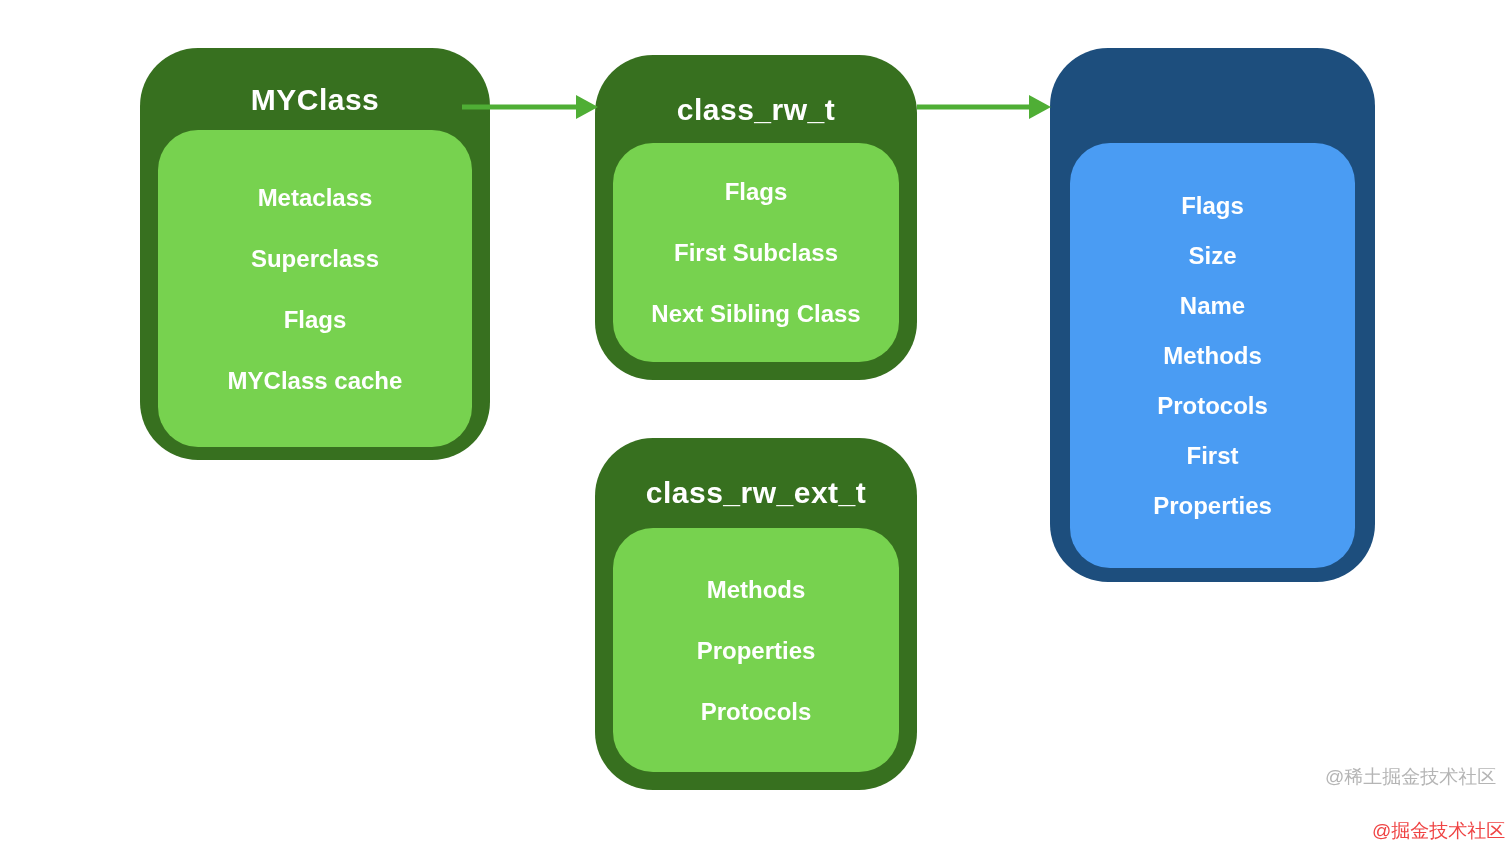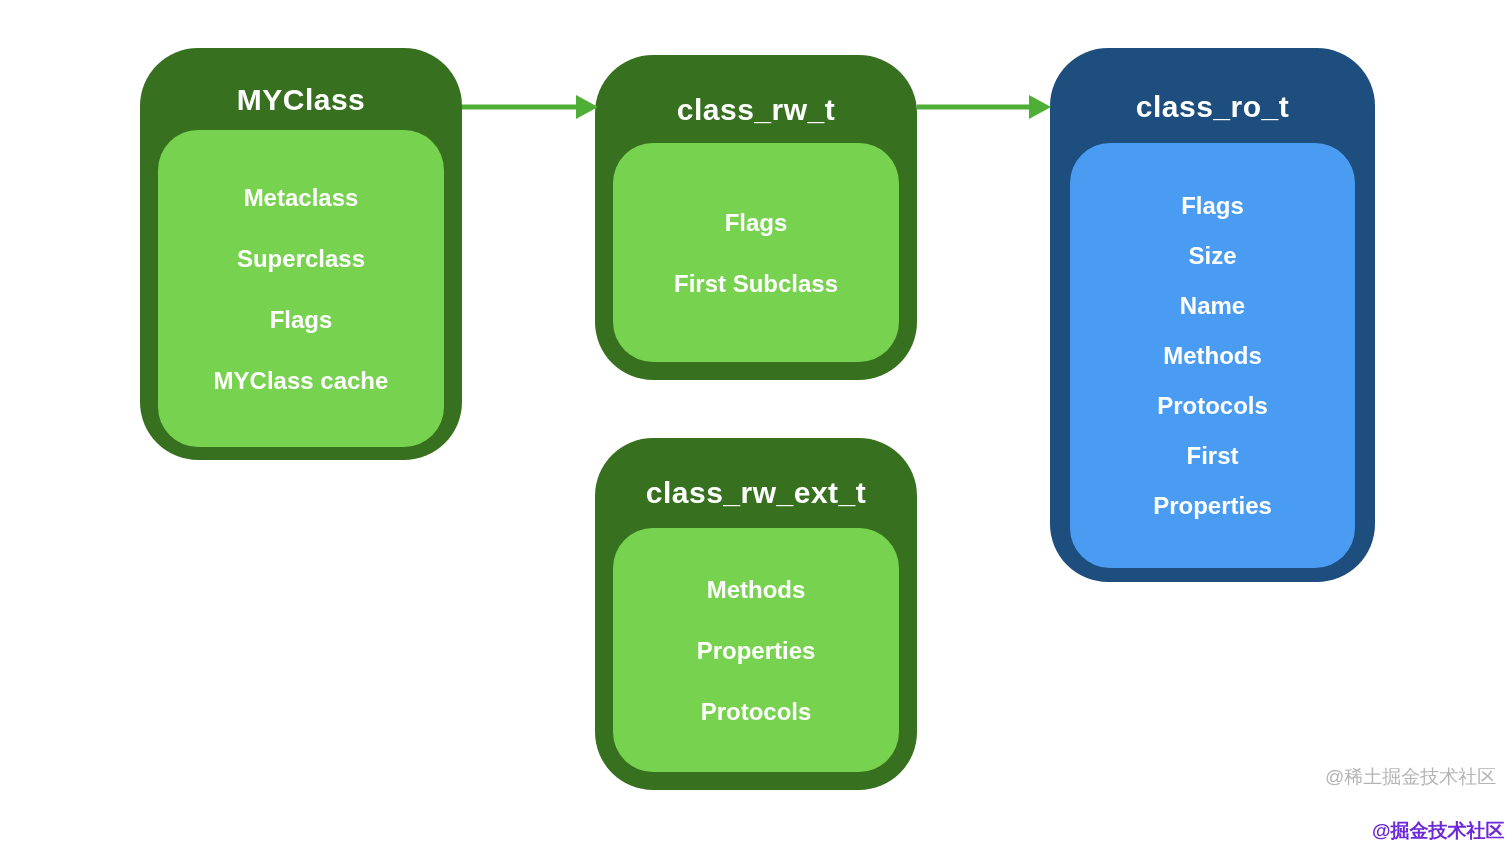--- a/index.html
+++ b/index.html
@@ -50,21 +50,21 @@
   .node-item {
     color: #ffffff;
     font-weight: bold;
     font-size: 24px;
     line-height: 61px;
     white-space: nowrap;
   }
   .node.blue .node-item { line-height: 50px; }
 
   
-  #node-myclass        { left: 140px;  top: 48px;  width: 322px; height: 412px; }
+  #node-myclass        { left: 140px;  top: 48px;  width: 350px; height: 412px; }
   #node-myclass .node-title { height: 82px; }
   #node-myclass .node-body  { left: 18px; right: 18px; top: 82px; bottom: 13px; }
 
   #node-class-rw-t     { left: 595px;  top: 55px;  width: 322px; height: 325px; }
   #node-class-rw-t .node-title { height: 88px; }
   #node-class-rw-t .node-body  { left: 18px; right: 18px; top: 88px; bottom: 18px; }
 
   #node-class-ro-t     { left: 1050px; top: 48px;  width: 325px; height: 534px; }
   #node-class-ro-t .node-title { height: 95px; }
   #node-class-ro-t .node-body  { left: 20px; right: 20px; top: 95px; bottom: 14px; }
@@ -91,23 +91,23 @@
   }
   .watermark.light {
     left: 1325px;
     top: 764px;
     color: #b5b5b5;
     font-size: 19px;
   }
   .watermark.dark {
     left: 1372px;
     top: 818px;
-    color: #6d28d9;
+    color: #ef4444;
     font-size: 19px;
-    font-weight: bold;
+    font-weight: normal;
   }
 </style>
 </head>
 <body>
 
 <div class="canvas">
 
   <div class="node green" id="node-myclass">
     <div class="node-title">MYClass</div>
     <div class="node-body">
@@ -116,25 +116,25 @@
       <div class="node-item">Flags</div>
       <div class="node-item">MYClass cache</div>
     </div>
   </div>
 
   <div class="node green" id="node-class-rw-t">
     <div class="node-title">class_rw_t</div>
     <div class="node-body">
       <div class="node-item">Flags</div>
       <div class="node-item">First Subclass</div>
+      <div class="node-item">Next Sibling Class</div>
     </div>
   </div>
 
   <div class="node blue" id="node-class-ro-t">
-    <div class="node-title">class_ro_t</div>
     <div class="node-body">
       <div class="node-item">Flags</div>
       <div class="node-item">Size</div>
       <div class="node-item">Name</div>
       <div class="node-item">Methods</div>
       <div class="node-item">Protocols</div>
       <div class="node-item">First</div>
       <div class="node-item">Properties</div>
     </div>
   </div>

